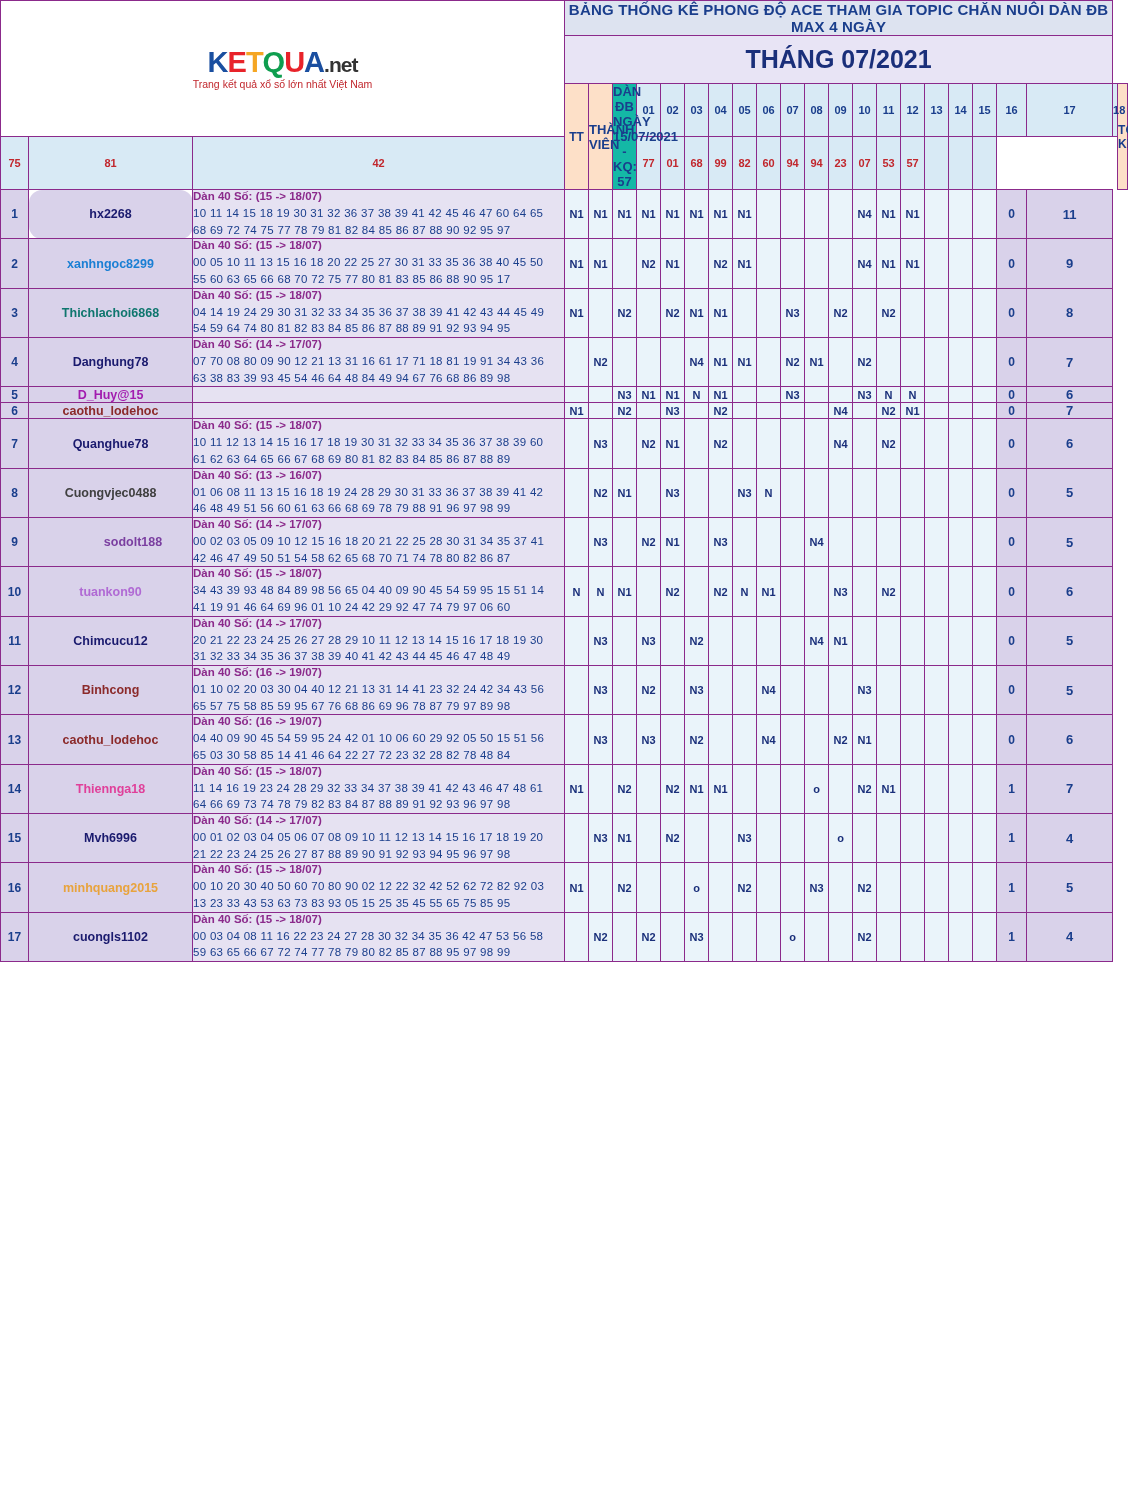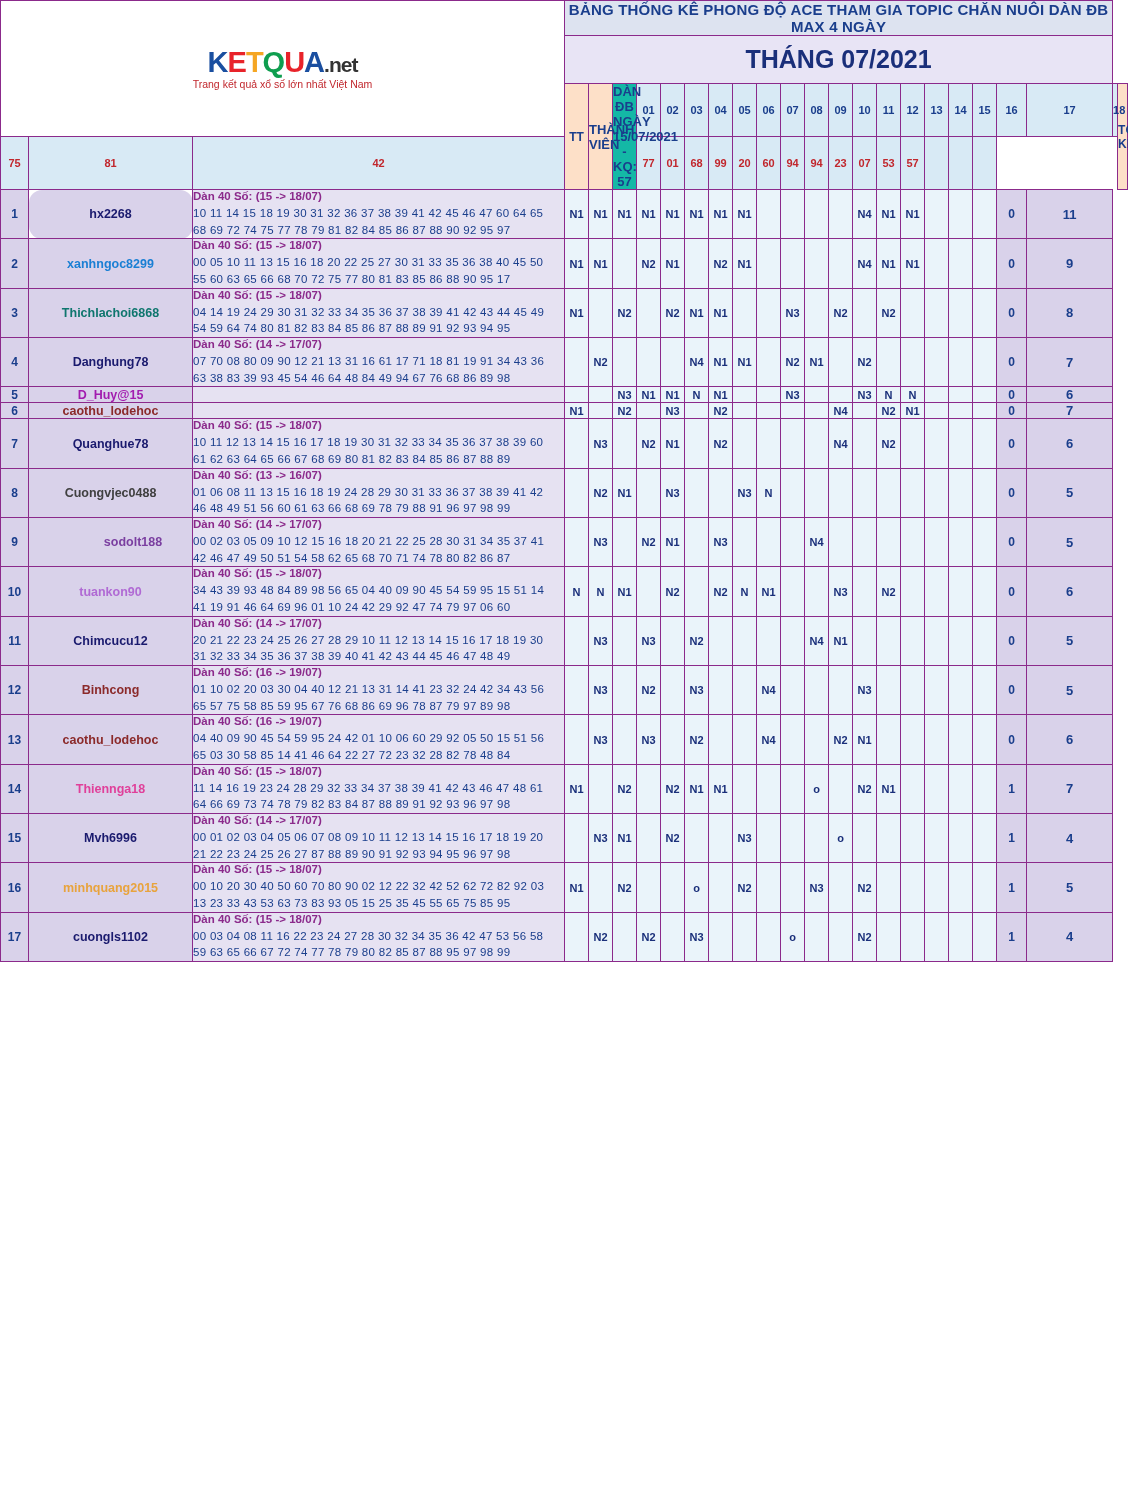--- a/index.html
+++ b/index.html
@@ -247,21 +247,21 @@
       </tr>
 
       <tr>
         <td class="dayres">75</td>
         <td class="dayres">81</td>
         <td class="dayres">42</td>
         <td class="dayres">77</td>
         <td class="dayres">01</td>
         <td class="dayres">68</td>
         <td class="dayres">99</td>
-        <td class="dayres">20</td>
+        <td class="dayres">82</td>
         <td class="dayres">60</td>
         <td class="dayres">94</td>
         <td class="dayres">94</td>
         <td class="dayres">23</td>
         <td class="dayres">07</td>
         <td class="dayres">53</td>
         <td class="dayres">57</td>
         <td class="dayres"></td>
         <td class="dayres"></td>
         <td class="dayres"></td>

